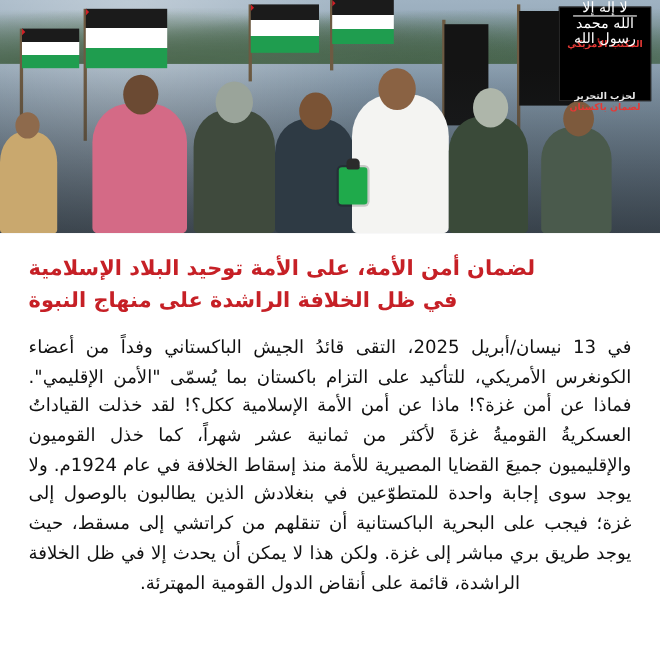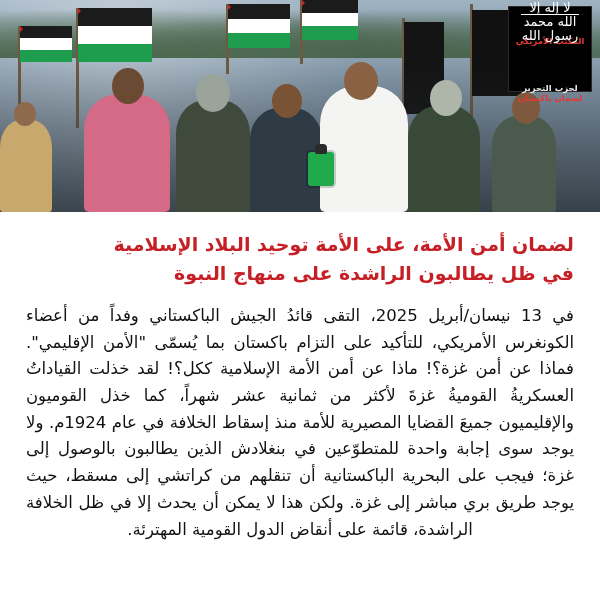--- a/index.html
+++ b/index.html
@@ -173,21 +173,21 @@
     height: 388px;
     background: #ffffff;
     box-sizing: border-box;
     padding: 18px 26px 12px 26px;
   }
   .headline {
     color: #c62026;
     font-weight: bold;
     font-size: 19px;
     line-height: 1.55;
-    text-align: right;
+    text-align: left;
     direction: rtl;
     margin: 0 0 14px 0;
     font-family: "DejaVu Sans", sans-serif;
   }
   .headline .line { display: block; }
   .body-text {
     color: #111111;
     font-size: 16.5px;
     line-height: 1.62;
     text-align: justify;
@@ -266,20 +266,20 @@
         <div class="l1">المكتب الأمريكي</div>
         <div class="l2">لحزب التحرير</div>
         <div class="l3">لضمان باكستان</div>
       </div>
     </div>
   </div>
 
   <div class="text-area">
     <h1 class="headline">
       <span class="line">لضمان أمن الأمة، على الأمة توحيد البلاد الإسلامية</span>
-      <span class="line">في ظل يطالبون الراشدة على منهاج النبوة</span>
+      <span class="line">في ظل الخلافة الراشدة على منهاج النبوة</span>
     </h1>
     <div class="body-text">
       <p>في 13 نيسان/أبريل 2025، التقى قائدُ الجيش الباكستاني وفداً من أعضاء الكونغرس الأمريكي، للتأكيد على التزام باكستان بما يُسمّى "الأمن الإقليمي". فماذا عن أمن غزة؟! ماذا عن أمن الأمة الإسلامية ككل؟! لقد خذلت القياداتُ العسكريةُ القوميةُ غزةَ لأكثر من ثمانية عشر شهراً، كما خذل القوميون والإقليميون جميعَ القضايا المصيرية للأمة منذ إسقاط الخلافة في عام 1924م. ولا يوجد سوى إجابة واحدة للمتطوّعين في بنغلادش الذين يطالبون بالوصول إلى غزة؛ فيجب على البحرية الباكستانية أن تنقلهم من كراتشي إلى مسقط، حيث يوجد طريق بري مباشر إلى غزة. ولكن هذا لا يمكن أن يحدث إلا في ظل الخلافة الراشدة، قائمة على أنقاض الدول القومية المهترئة.</p>
     </div>
   </div>
 
 </div>
 
 </body></html>

